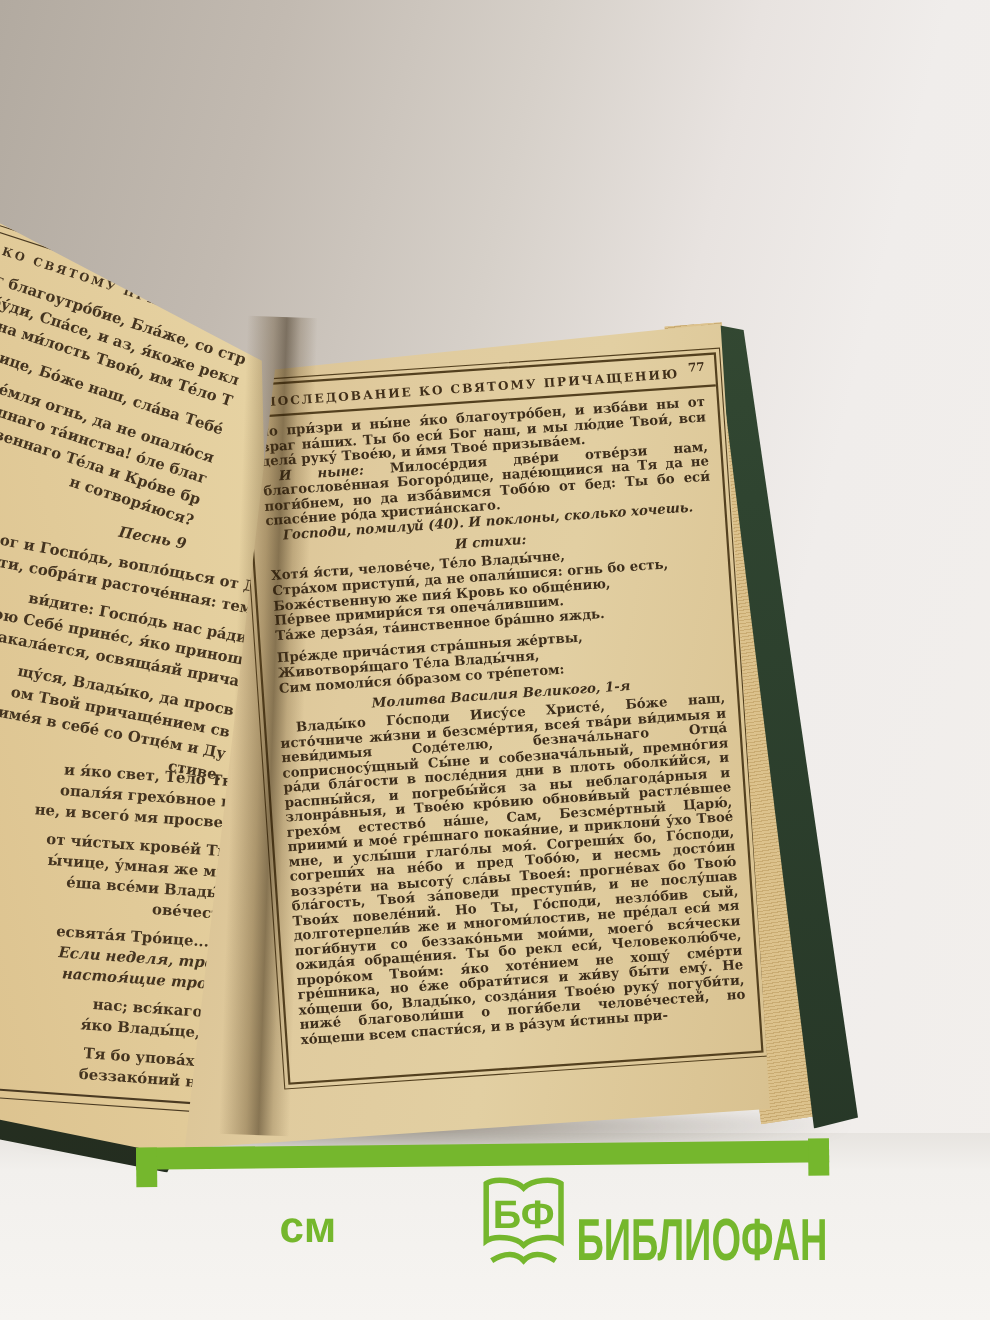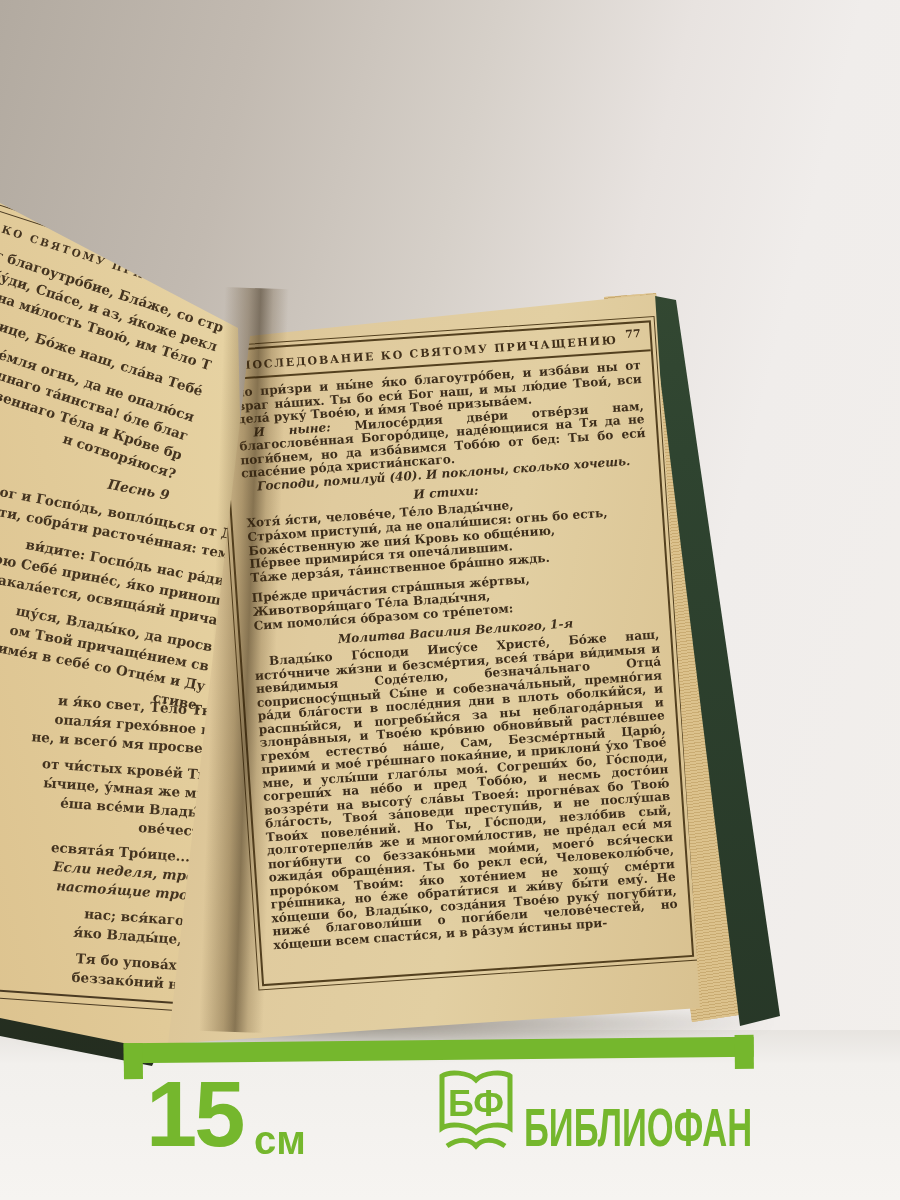--- a/index.html
+++ b/index.html
@@ -73,21 +73,21 @@
   .it{font-style:italic;}
   .gap{margin-top:7px;}
   
   .ruler{position:absolute;left:124px;top:1038px;width:630px;height:80px;
       transform:rotate(-.6deg);}
   .bar{position:absolute;left:0;right:0;top:2px;height:20px;background:#75b72d;}
   .capL{position:absolute;left:0;top:2px;width:19px;height:36px;background:#75b72d;}
   .capR{position:absolute;right:0;top:0;width:19px;height:34px;background:#75b72d;}
   .ruler-num{position:absolute;left:146px;top:1068px;color:#75b72d;
       font:700 92px/1 "Liberation Sans",sans-serif;letter-spacing:-3px;}
-  .ruler-unit{position:absolute;left:254px;top:1120px;color:#75b72d;
+  .ruler-unit{position:absolute;left:254px;top:1096px;color:#75b72d;
       font:700 40px/1 "Liberation Sans",sans-serif;text-align:center;}
   .logo-icon{position:absolute;left:436px;top:1066px;}
   .brand{position:absolute;left:524px;top:1100px;color:#75b72d;white-space:nowrap;
       font:700 54px/1 "Liberation Sans",sans-serif;transform:scaleX(.64);
       transform-origin:left top;letter-spacing:0;}
 </style>
 </head>
 <body>
 
 <div class="stage">
@@ -172,21 +172,20 @@
     </div>
   </div>
 
   <div class="gutter-shadow"></div>
 
   <div class="ruler">
     <div class="bar"></div>
     <div class="capL"></div>
     <div class="capR"></div>
   </div>
-  <div class="ruler-num">15</div>
   <div class="ruler-unit">см</div>
 
   <svg class="logo-icon" width="80" height="100" viewBox="0 0 80 100">
     <path d="M40 14 C32 6 13 5 6 10 L6 62 C13 57 32 58 40 66 C48 58 67 57 74 62 L74 10 C67 5 48 6 40 14 Z" fill="none" stroke="#75b72d" stroke-width="5"></path>
     <path d="M11 80 C23 72 34 73 40 80 C46 73 57 72 69 80" fill="none" stroke="#75b72d" stroke-width="5"></path>
     <text x="40" y="50" text-anchor="middle" fill="#75b72d" font-family="Liberation Sans, sans-serif" font-weight="bold" font-size="36">БФ</text>
   </svg>
   <div class="brand">БИБЛИОФАН</div>
 </div>
 

